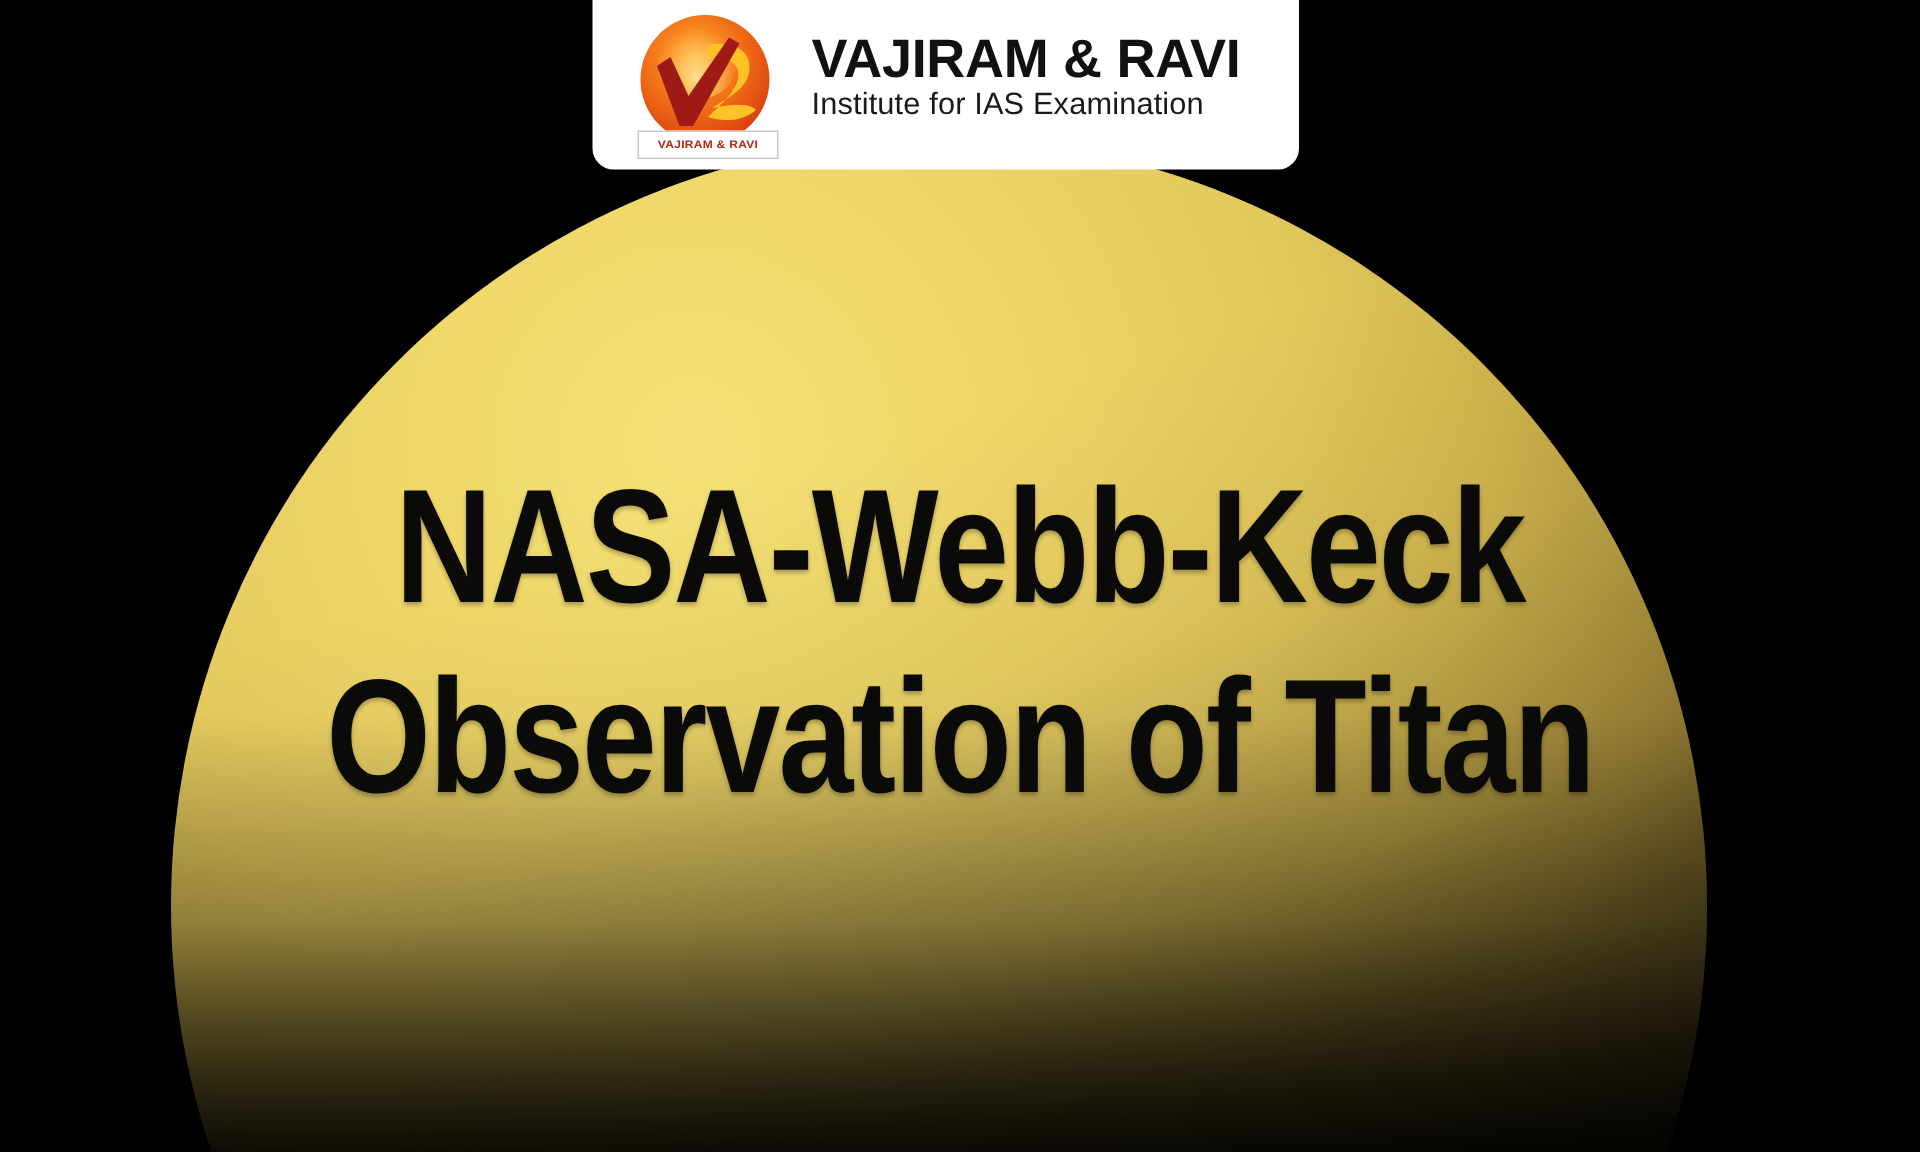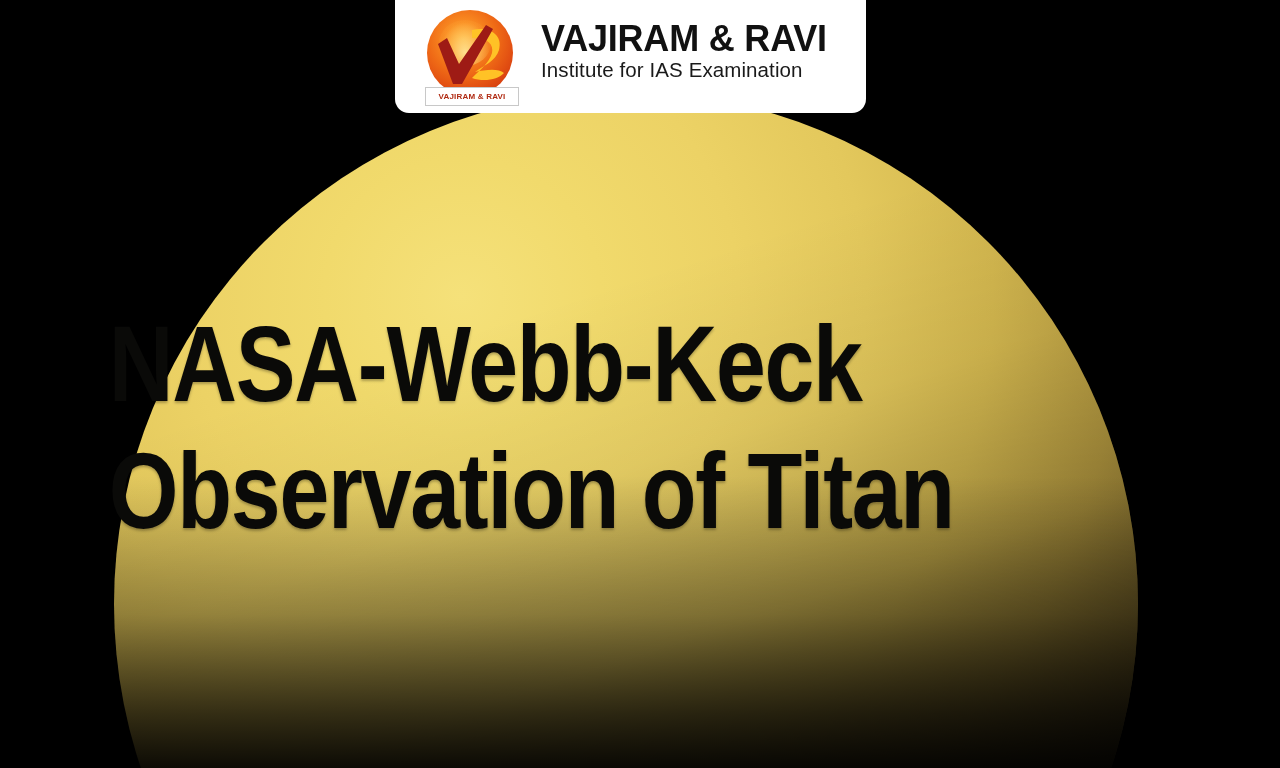--- a/index.html
+++ b/index.html
@@ -234,21 +234,21 @@
     margin-top: 0;
   }
 
   
   .headline {
     position: absolute;
     left: 0;
     right: 0;
     top: 300px;
     z-index: 4;
-    text-align: left;
+    text-align: center;
     pointer-events: none;
   }
   .headline-line {
     font-family: "Liberation Sans Narrow", "Liberation Sans", sans-serif;
     font-weight: bold;
     font-size: 108px;
     line-height: 1.18;
     color: #0a0a08;
     letter-spacing: -1.5px;
     transform: scaleX(0.83);

